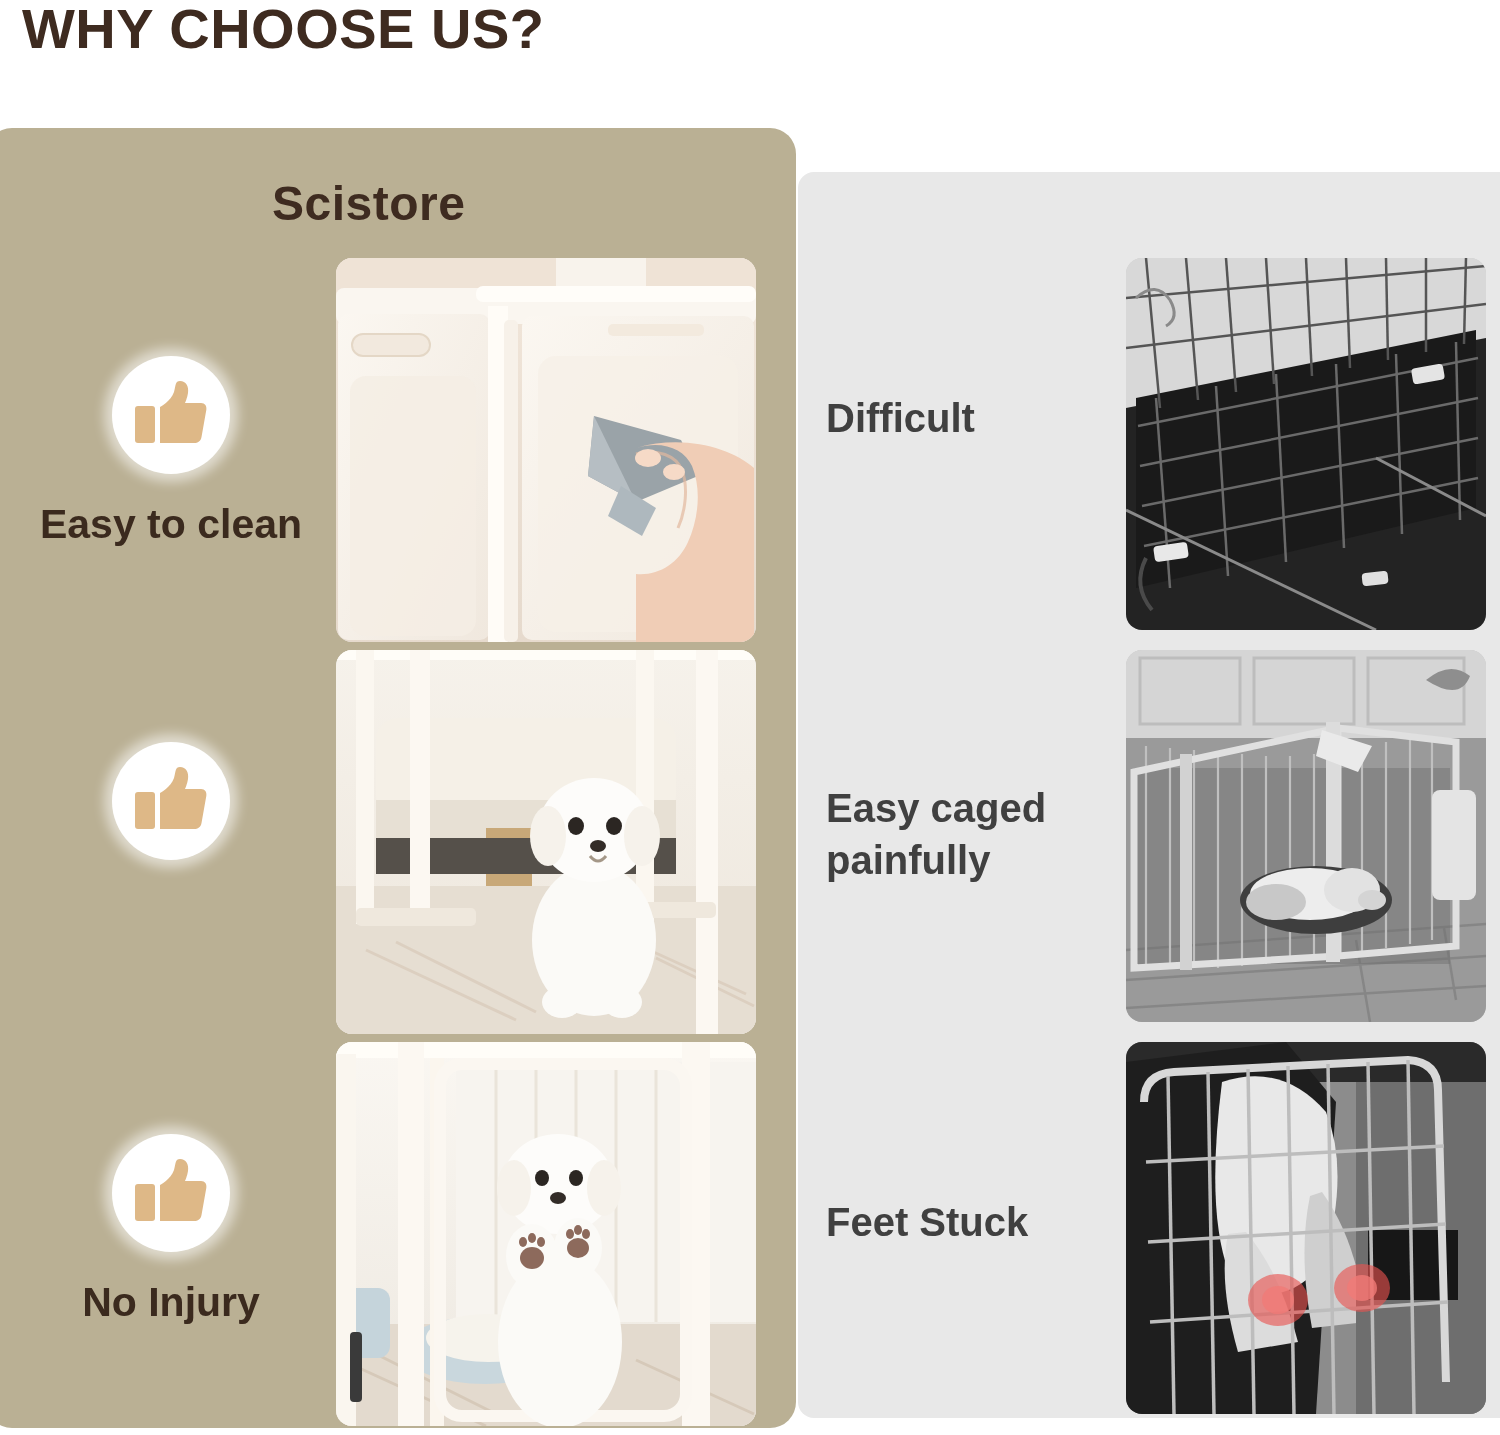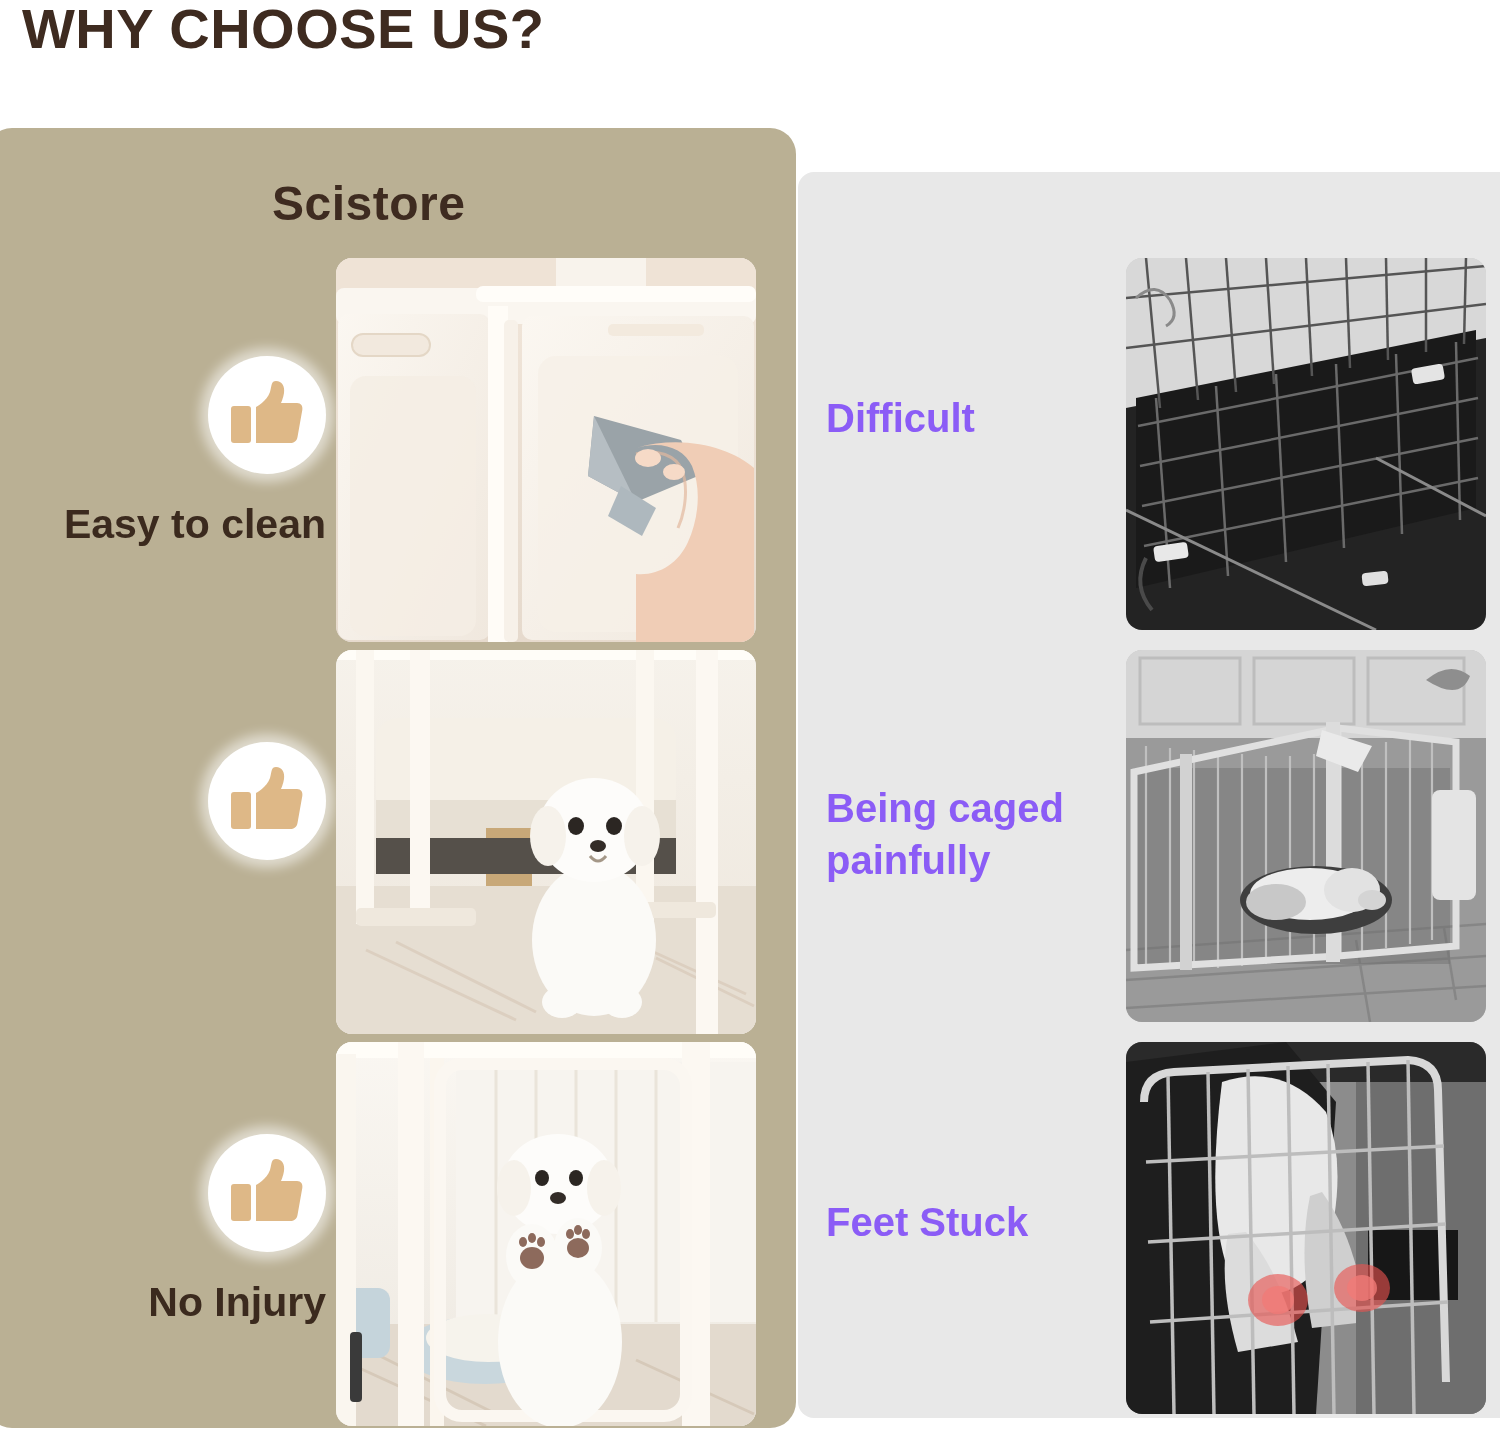--- a/index.html
+++ b/index.html
@@ -60,21 +60,21 @@
     letter-spacing: 0.5px;
   }
 
   
   .feature-row {
     position: absolute;
     left: 16px;
     width: 310px;
     display: flex;
     flex-direction: column;
-    align-items: flex-end;
+    align-items: center;
   }
   .feature-icon-circle {
     width: 118px;
     height: 118px;
     border-radius: 50%;
     background: #FFFFFF;
     display: flex;
     align-items: center;
     justify-content: center;
     box-shadow: 0 0 12px 8px rgba(255,255,255,0.55);
@@ -89,21 +89,21 @@
     line-height: 1.1;
     font-family: "Liberation Sans", sans-serif;
     white-space: nowrap;
   }
 
   
   .con-row {
     position: absolute;
     left: 826px;
     width: 290px;
-    color: #8b5cf6;
+    color: #404040;
     font-size: 40px;
     font-weight: bold;
     line-height: 1.3;
     font-family: "Liberation Sans", sans-serif;
   }
 
   
   .photo {
     position: absolute;
     border-radius: 16px;
@@ -152,21 +152,21 @@
   <div class="feature-label">No Injury</div>
 </div>
 
 <div id="competitor-panel"></div>
 
 <div class="con-row" style="top:392px">
   <div>Difficult</div>
 </div>
 
 <div class="con-row" style="top:782px">
-  <div>Being caged</div>
+  <div>Easy caged</div>
   <div>painfully</div>
 </div>
 
 <div class="con-row" style="top:1196px">
   <div>Feet Stuck</div>
 </div>
 
 <div class="photo photo-left" style="top:258px">
   <svg viewBox="0 0 420 384" preserveAspectRatio="none">
     <defs>

